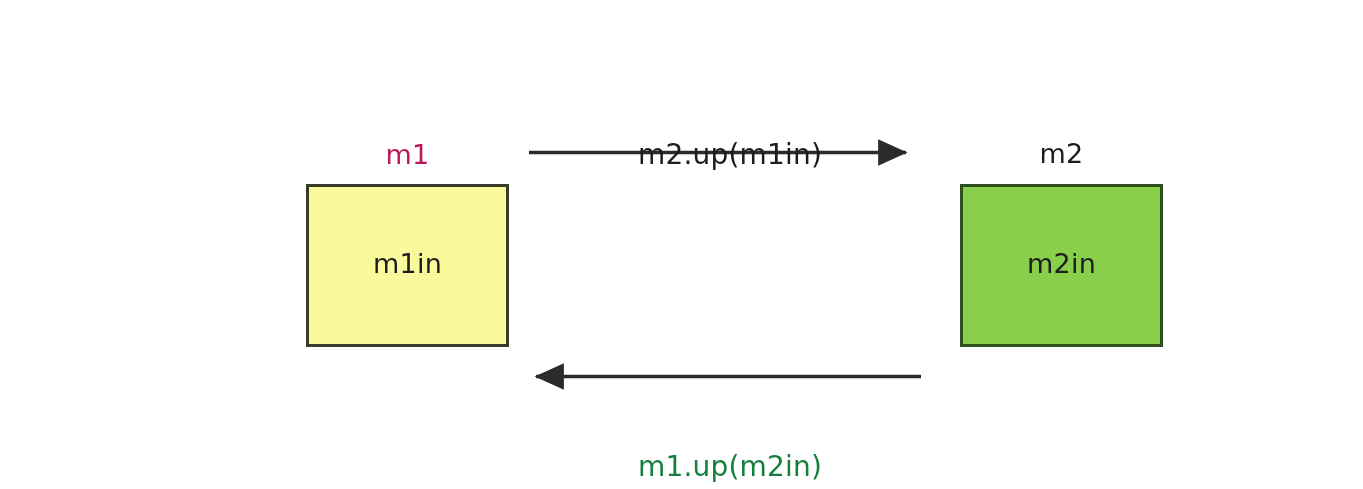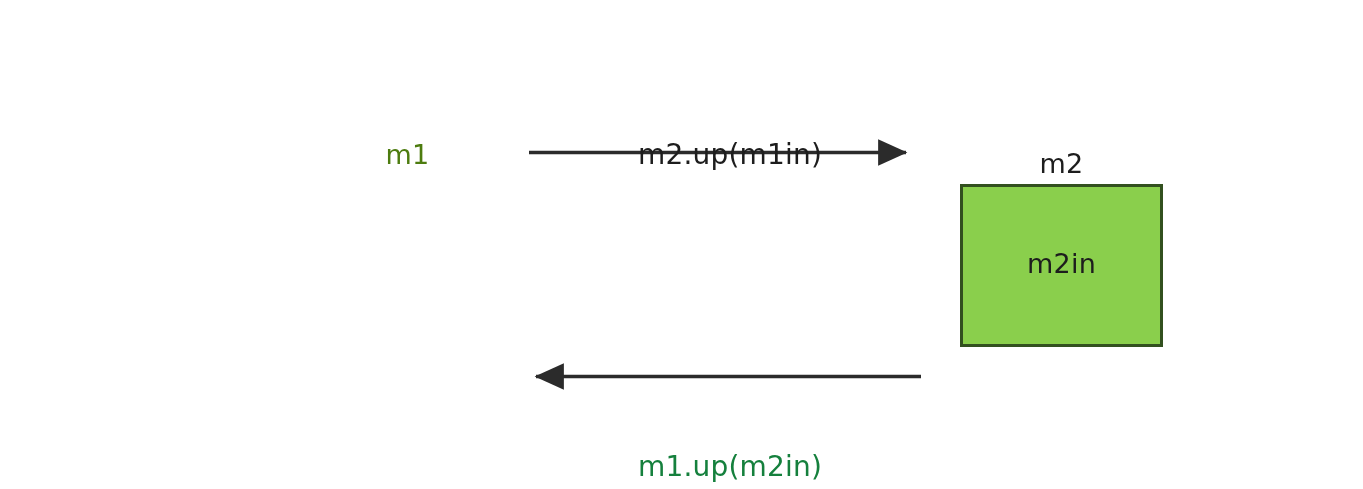--- a/index.html
+++ b/index.html
@@ -60,21 +60,21 @@
     background: #8acf4c;
     border: 3px solid #32501f;
   }
   #node-m1-title {
     left: 306px;
     top: 141px;
     width: 203px;
   }
   #node-m2-title {
     left: 960px;
-    top: 150px;
+    top: 140px;
     width: 203px;
   }
 
   
   .arrow-svg {
     position: absolute;
     left: 0;
     top: 0;
     width: 1363px;
     height: 489px;
@@ -114,22 +114,25 @@
       <marker id="head-left" markerWidth="9" markerHeight="9" refX="8.2" refY="4.5" orient="auto" markerUnits="strokeWidth">
         <path d="M0,0.6 L8.6,4.5 L0,8.4 z" fill="#2b2b2b"></path>
       </marker>
     </defs>
 
     <line x1="529" y1="152.5" x2="906" y2="152.5" stroke="#2b2b2b" stroke-width="3.4" marker-end="url(#head-right)"></line>
 
     <line x1="921" y1="376.5" x2="536" y2="376.5" stroke="#2b2b2b" stroke-width="3.4" marker-end="url(#head-left)"></line>
   </svg>
 
-  <div class="node-title" id="node-m1-title" style="color: #4d7c0f;">m1</div>
+  <div class="node-title" id="node-m1-title" style="color: #be185d;">m1</div>
 
+  <div class="node-box" id="node-m1-box" style="background: rgb(250, 250, 156); border-color: rgb(59, 59, 42);">
+    <span class="node-inner-label" style="color: rgb(29, 29, 29);">m1in</span>
+  </div>
 
   <div class="node-title" id="node-m2-title" style="color: rgb(29, 29, 29);">m2</div>
 
   <div class="node-box" id="node-m2-box" style="background: rgb(138, 207, 76); border-color: rgb(50, 80, 31);">
     <span class="node-inner-label" style="color: rgb(29, 29, 29);">m2in</span>
   </div>
 
   <div class="arrow-label" id="arrow-top-label" style="color: rgb(29, 29, 29);">m2.up(m1in)</div>
 
   <div class="arrow-label" id="arrow-bottom-label" style="color: #15803d;">m1.up(m2in)</div>

